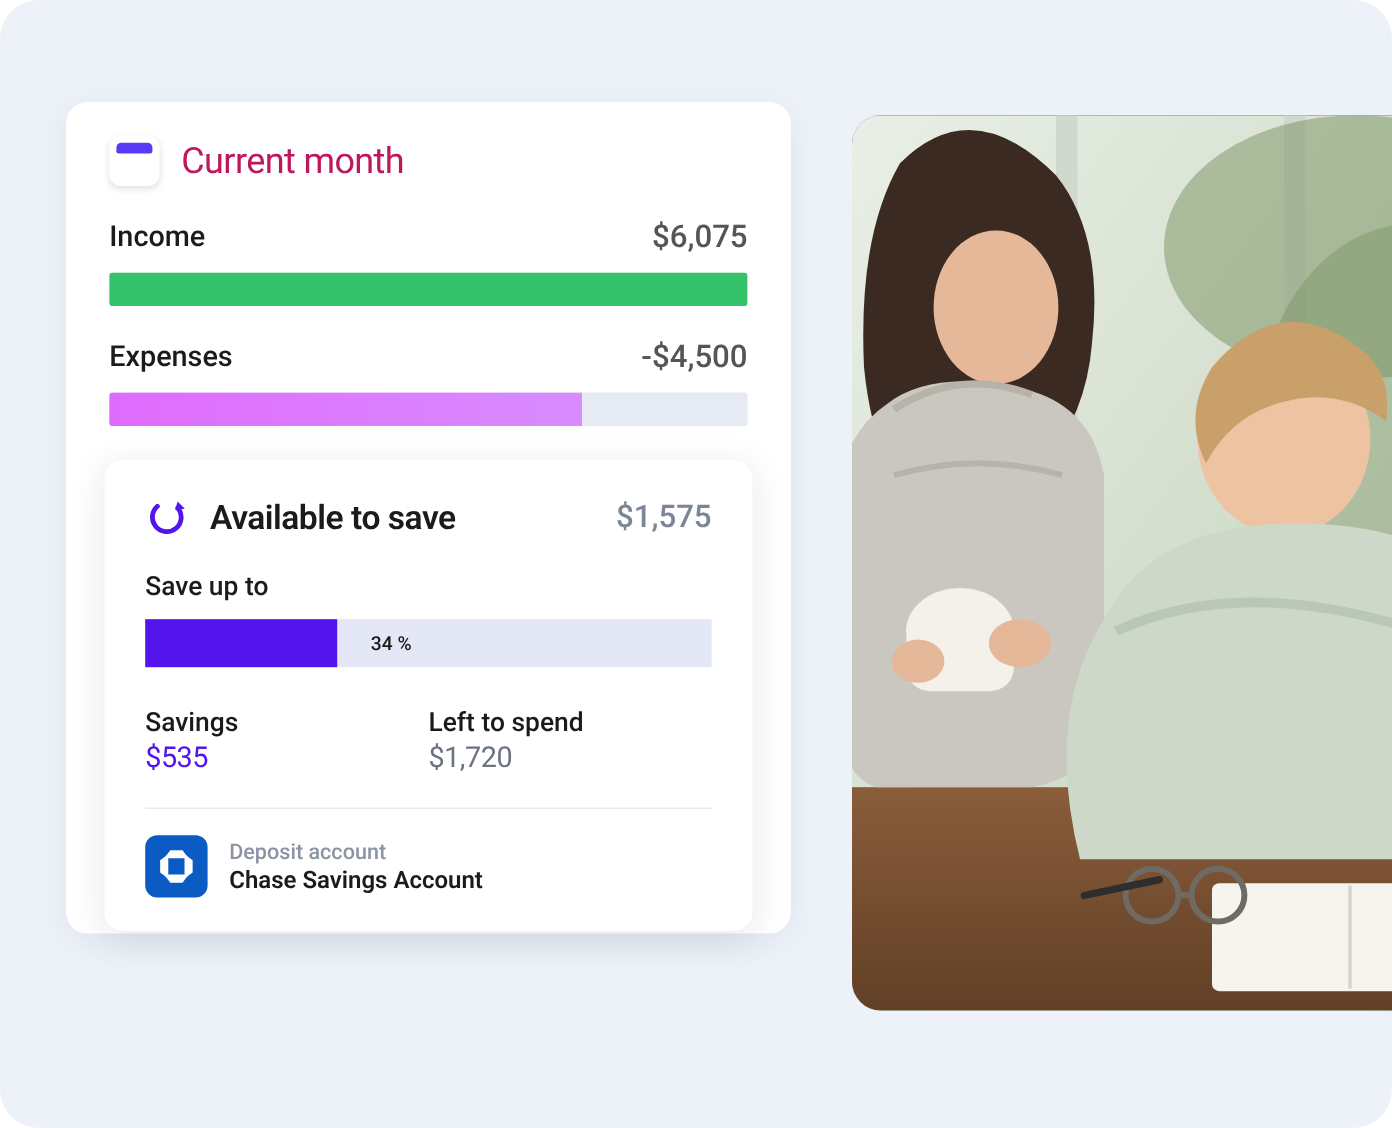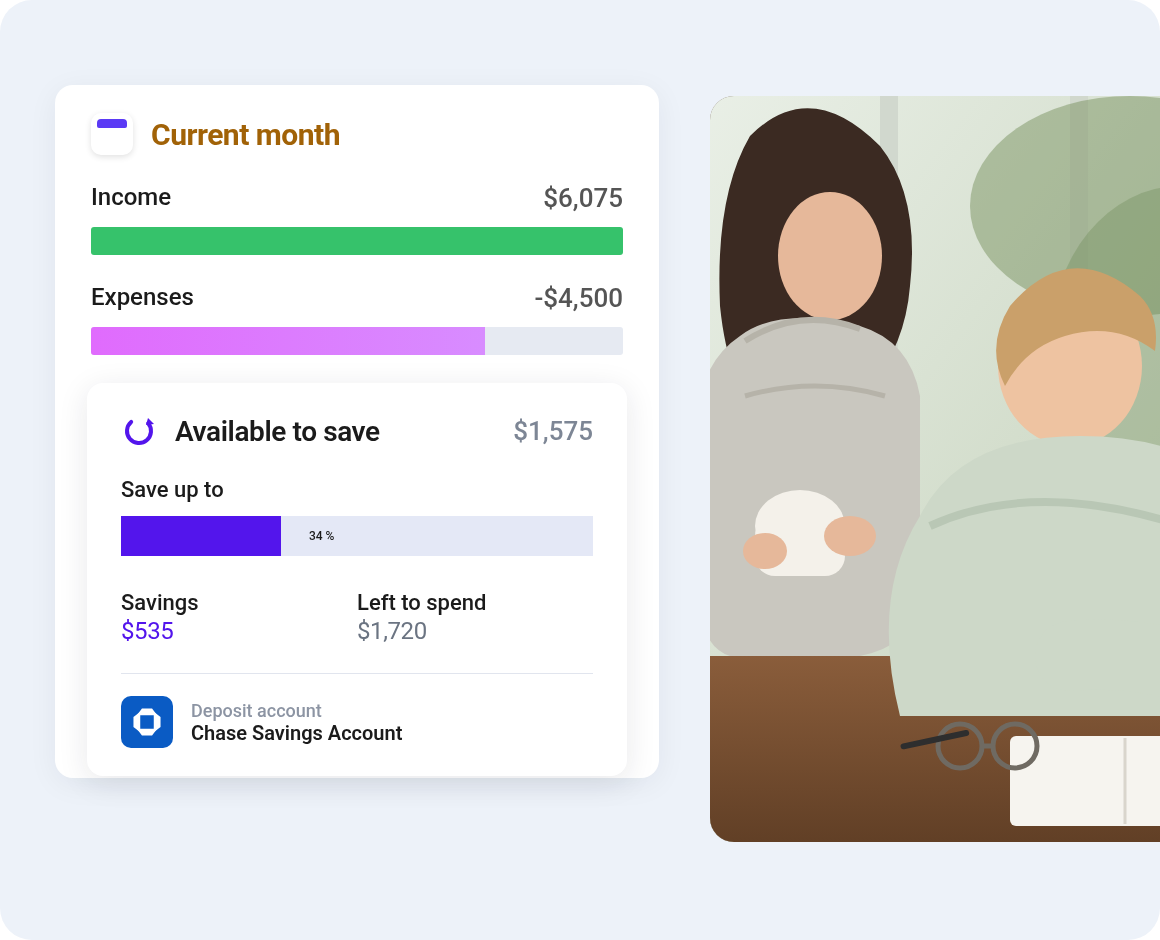--- a/index.html
+++ b/index.html
@@ -30,21 +30,21 @@
   .card-header { display:flex; align-items:center; gap:18px; margin-bottom:28px; }
   .cal-icon {
     width:42px; height:42px; border-radius:10px; background:#fff;
     box-shadow: 0 2px 6px rgba(0,0,0,0.12);
     position:relative;
   }
   .cal-icon::before{
     content:""; position:absolute; left:6px; right:6px; top:6px; height:9px;
     background:#5b3af5; border-radius:4px 4px 2px 2px;
   }
-  .card-title { font-size:30px; font-weight:700; color:#a16207; letter-spacing:-0.5px; }
+  .card-title { font-size:30px; font-weight:400; color:#be185d; letter-spacing:-0.5px; }
   .row { display:flex; justify-content:space-between; align-items:flex-start; }
   .label { font-size:24px; font-weight:500; color:#1b1b1b; }
   .amount { font-size:26px; font-weight:500; color:#555; }
   .bar-track {
     margin-top:14px; height:28px; width:100%;
     background:#e6eaf2; border-radius:3px; overflow:hidden;
   }
   .bar-fill { height:100%; }
   .income-fill { background:#36c26b; }
   .expense-fill { background:linear-gradient(90deg,#e06bfd,#d88cff); }
@@ -63,21 +63,21 @@
   .refresh-icon { width:36px; height:36px; display:flex; align-items:center; justify-content:center; }
   .inner-title { font-size:28px; font-weight:600; color:#1b1b1b; letter-spacing:-0.4px;}
   .avail-amount { font-size:26px; font-weight:500; color:#7d8695; }
 
   .save-label { font-size:22px; font-weight:500; color:#1b1b1b; margin-bottom:14px; }
   .save-track {
     height:40px; width:100%; background:#e4e8f6; position:relative;
     display:flex; align-items:center;
   }
   .save-fill { height:100%; background:#5315ec; }
-  .save-pct { position:absolute; left:188px; font-size:12px; font-weight:500; color:#1b1b1b; }
+  .save-pct { position:absolute; left:188px; font-size:16px; font-weight:500; color:#1b1b1b; }
 
   .split { display:flex; gap:0; margin-top:34px; }
   .split > div { flex:1; }
   .split .k { font-size:22px; font-weight:500; color:#1b1b1b; margin-bottom:2px; }
   .split .v { font-size:24px; font-weight:400; letter-spacing:-0.4px;}
   .split .v.purple { color:#5315ec; }
   .split .v.gray { color:#6b7482; }
 
   .hr { height:1px; background:#e1e5ee; margin:28px 0 22px 0; }
 

